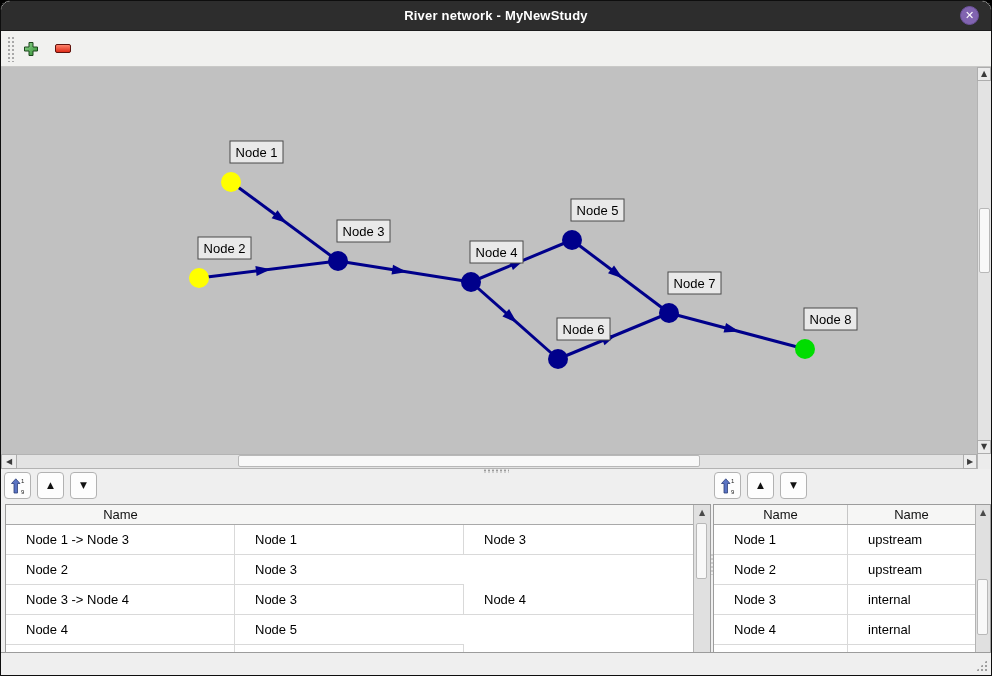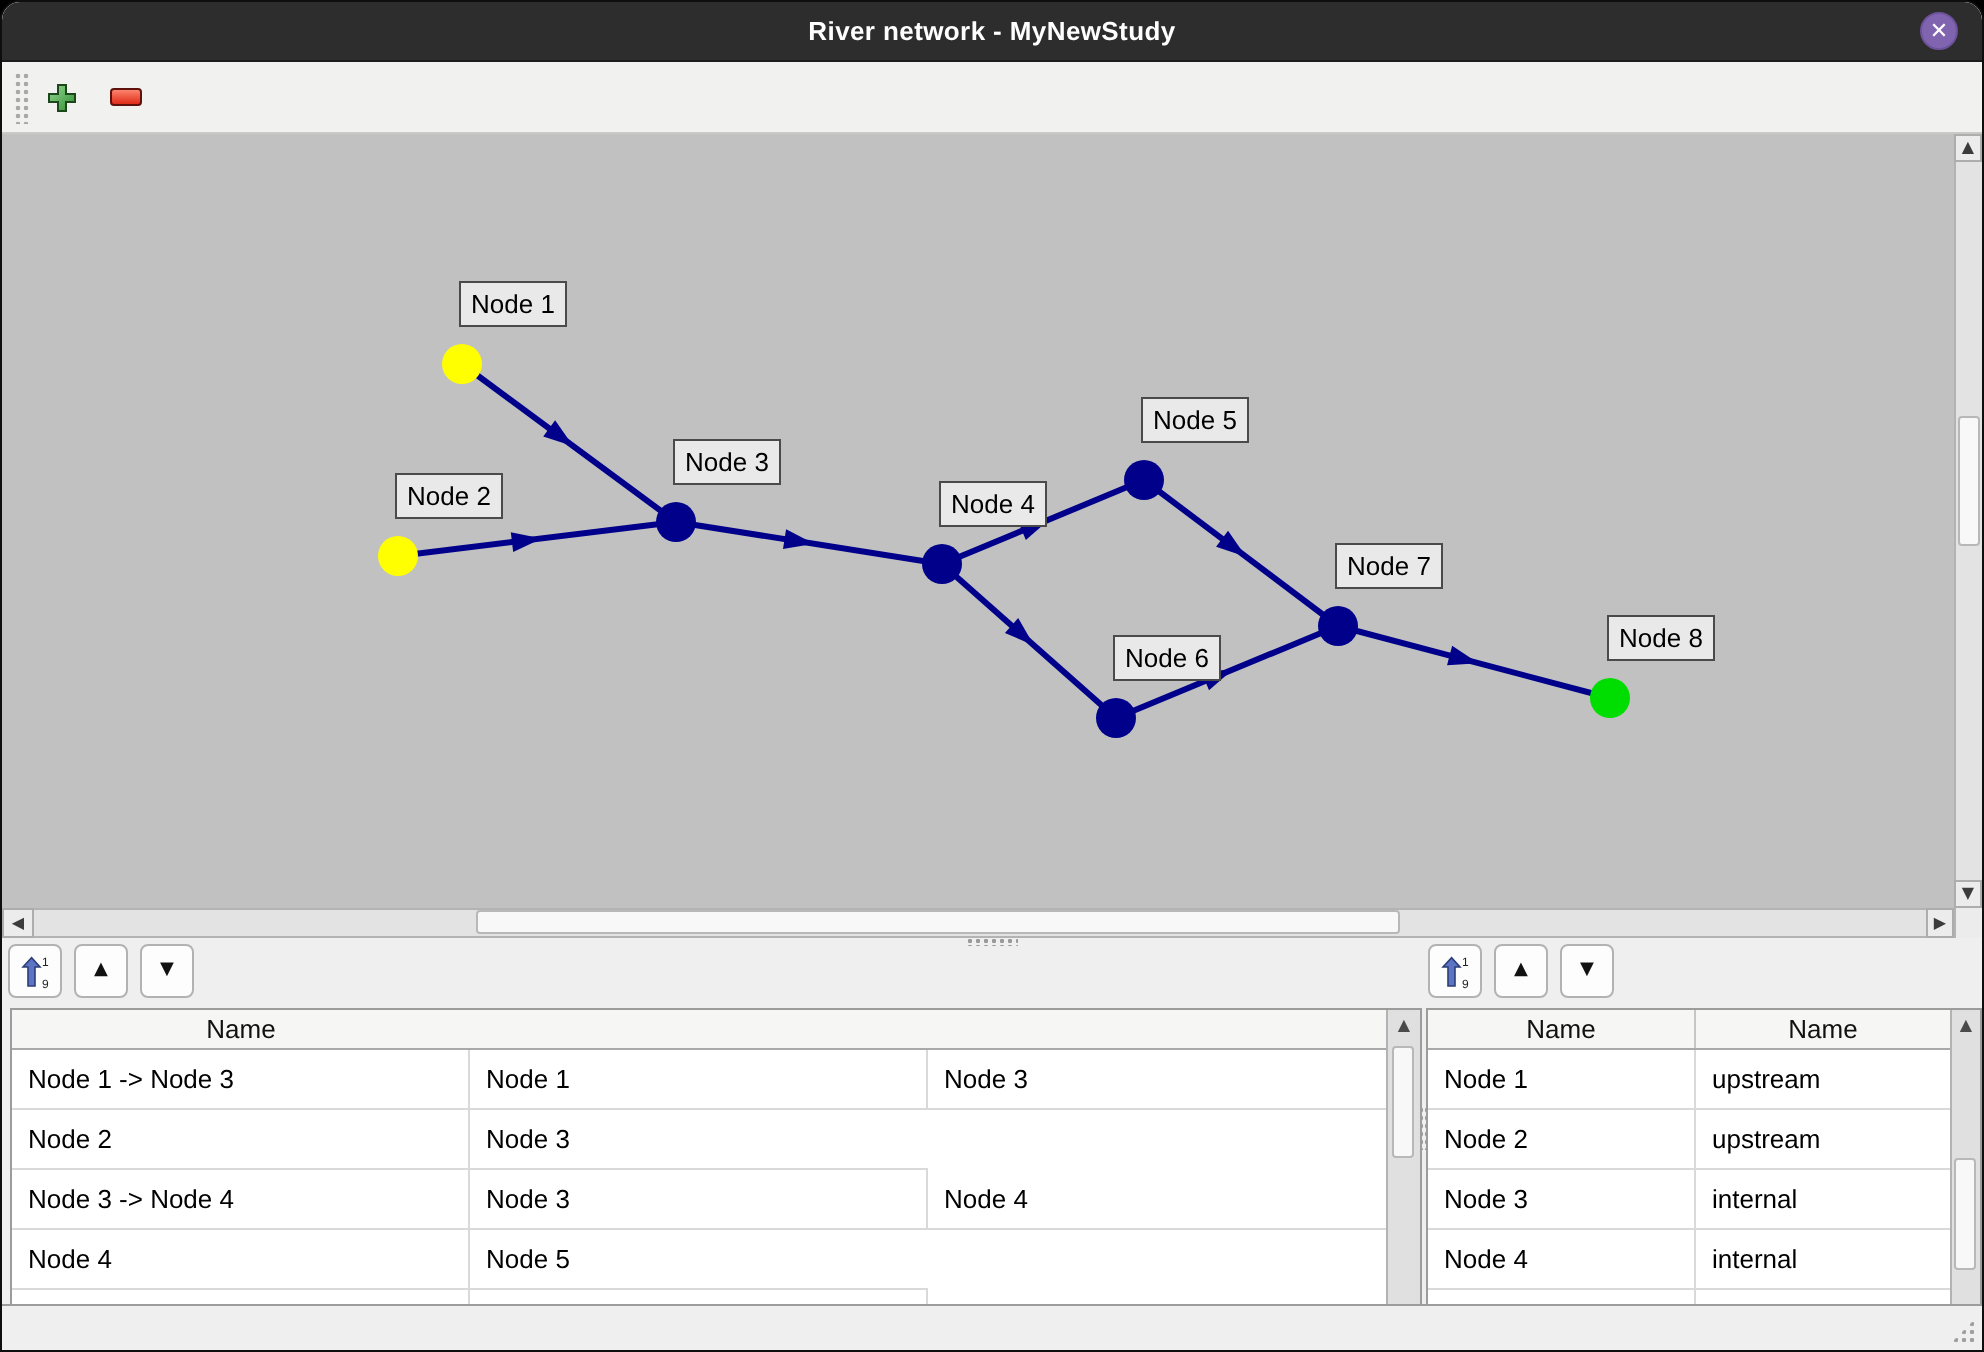--- a/index.html
+++ b/index.html
@@ -60,21 +60,21 @@
   .tablebox { position:absolute; top:35px; height:192px; background:#ffffff;
               border:1px solid #9c9c9c; display:flex; overflow:hidden; }
   .tbl-left  { left:4px;  width:706px; }
   .tbl-right { left:712px; width:278px; }
   .tgrid { flex:1 1 auto; overflow:hidden; }
   .thead { display:flex; height:20px; background:#f6f6f5; border-bottom:1px solid #a9a9a9; }
   .thcell { display:flex; align-items:center; justify-content:center; font-size:13px; color:#111;
             border-right:1px solid #c6c6c6; }
   .thcell:last-child { border-right:none; }
   .trow { display:flex; height:30px; background:#fff; }
-  .tcell { border-right:1px solid #d9d9d9; border-bottom:1px solid #d9d9d9; padding-left:8px;
+  .tcell { border-right:1px solid #d9d9d9; border-bottom:1px solid #d9d9d9; padding-left:20px;
            line-height:29px; font-size:13px; color:#000; white-space:nowrap; overflow:hidden; }
   .tcell:last-child { border-right:none; }
   .tbl-left  .thcell:nth-child(1), .tbl-left  .tcell:nth-child(1) { width:229px; }
   .tbl-left  .thcell:nth-child(2), .tbl-left  .tcell:nth-child(2) { width:229px; }
   .tbl-left  .thcell:nth-child(3), .tbl-left  .tcell:nth-child(3) { width:228px; flex:1; }
   .tbl-right .thcell:nth-child(1), .tbl-right .tcell:nth-child(1) { width:134px; }
   .tbl-right .thcell:nth-child(2), .tbl-right .tcell:nth-child(2) { width:127px; flex:1; }
 
   .tbl-sb { flex:0 0 auto; position:relative; background:#e0e0e0; border-left:1px solid #b3b3b3; }
   .tbl-left  .tbl-sb { width:17px; }

